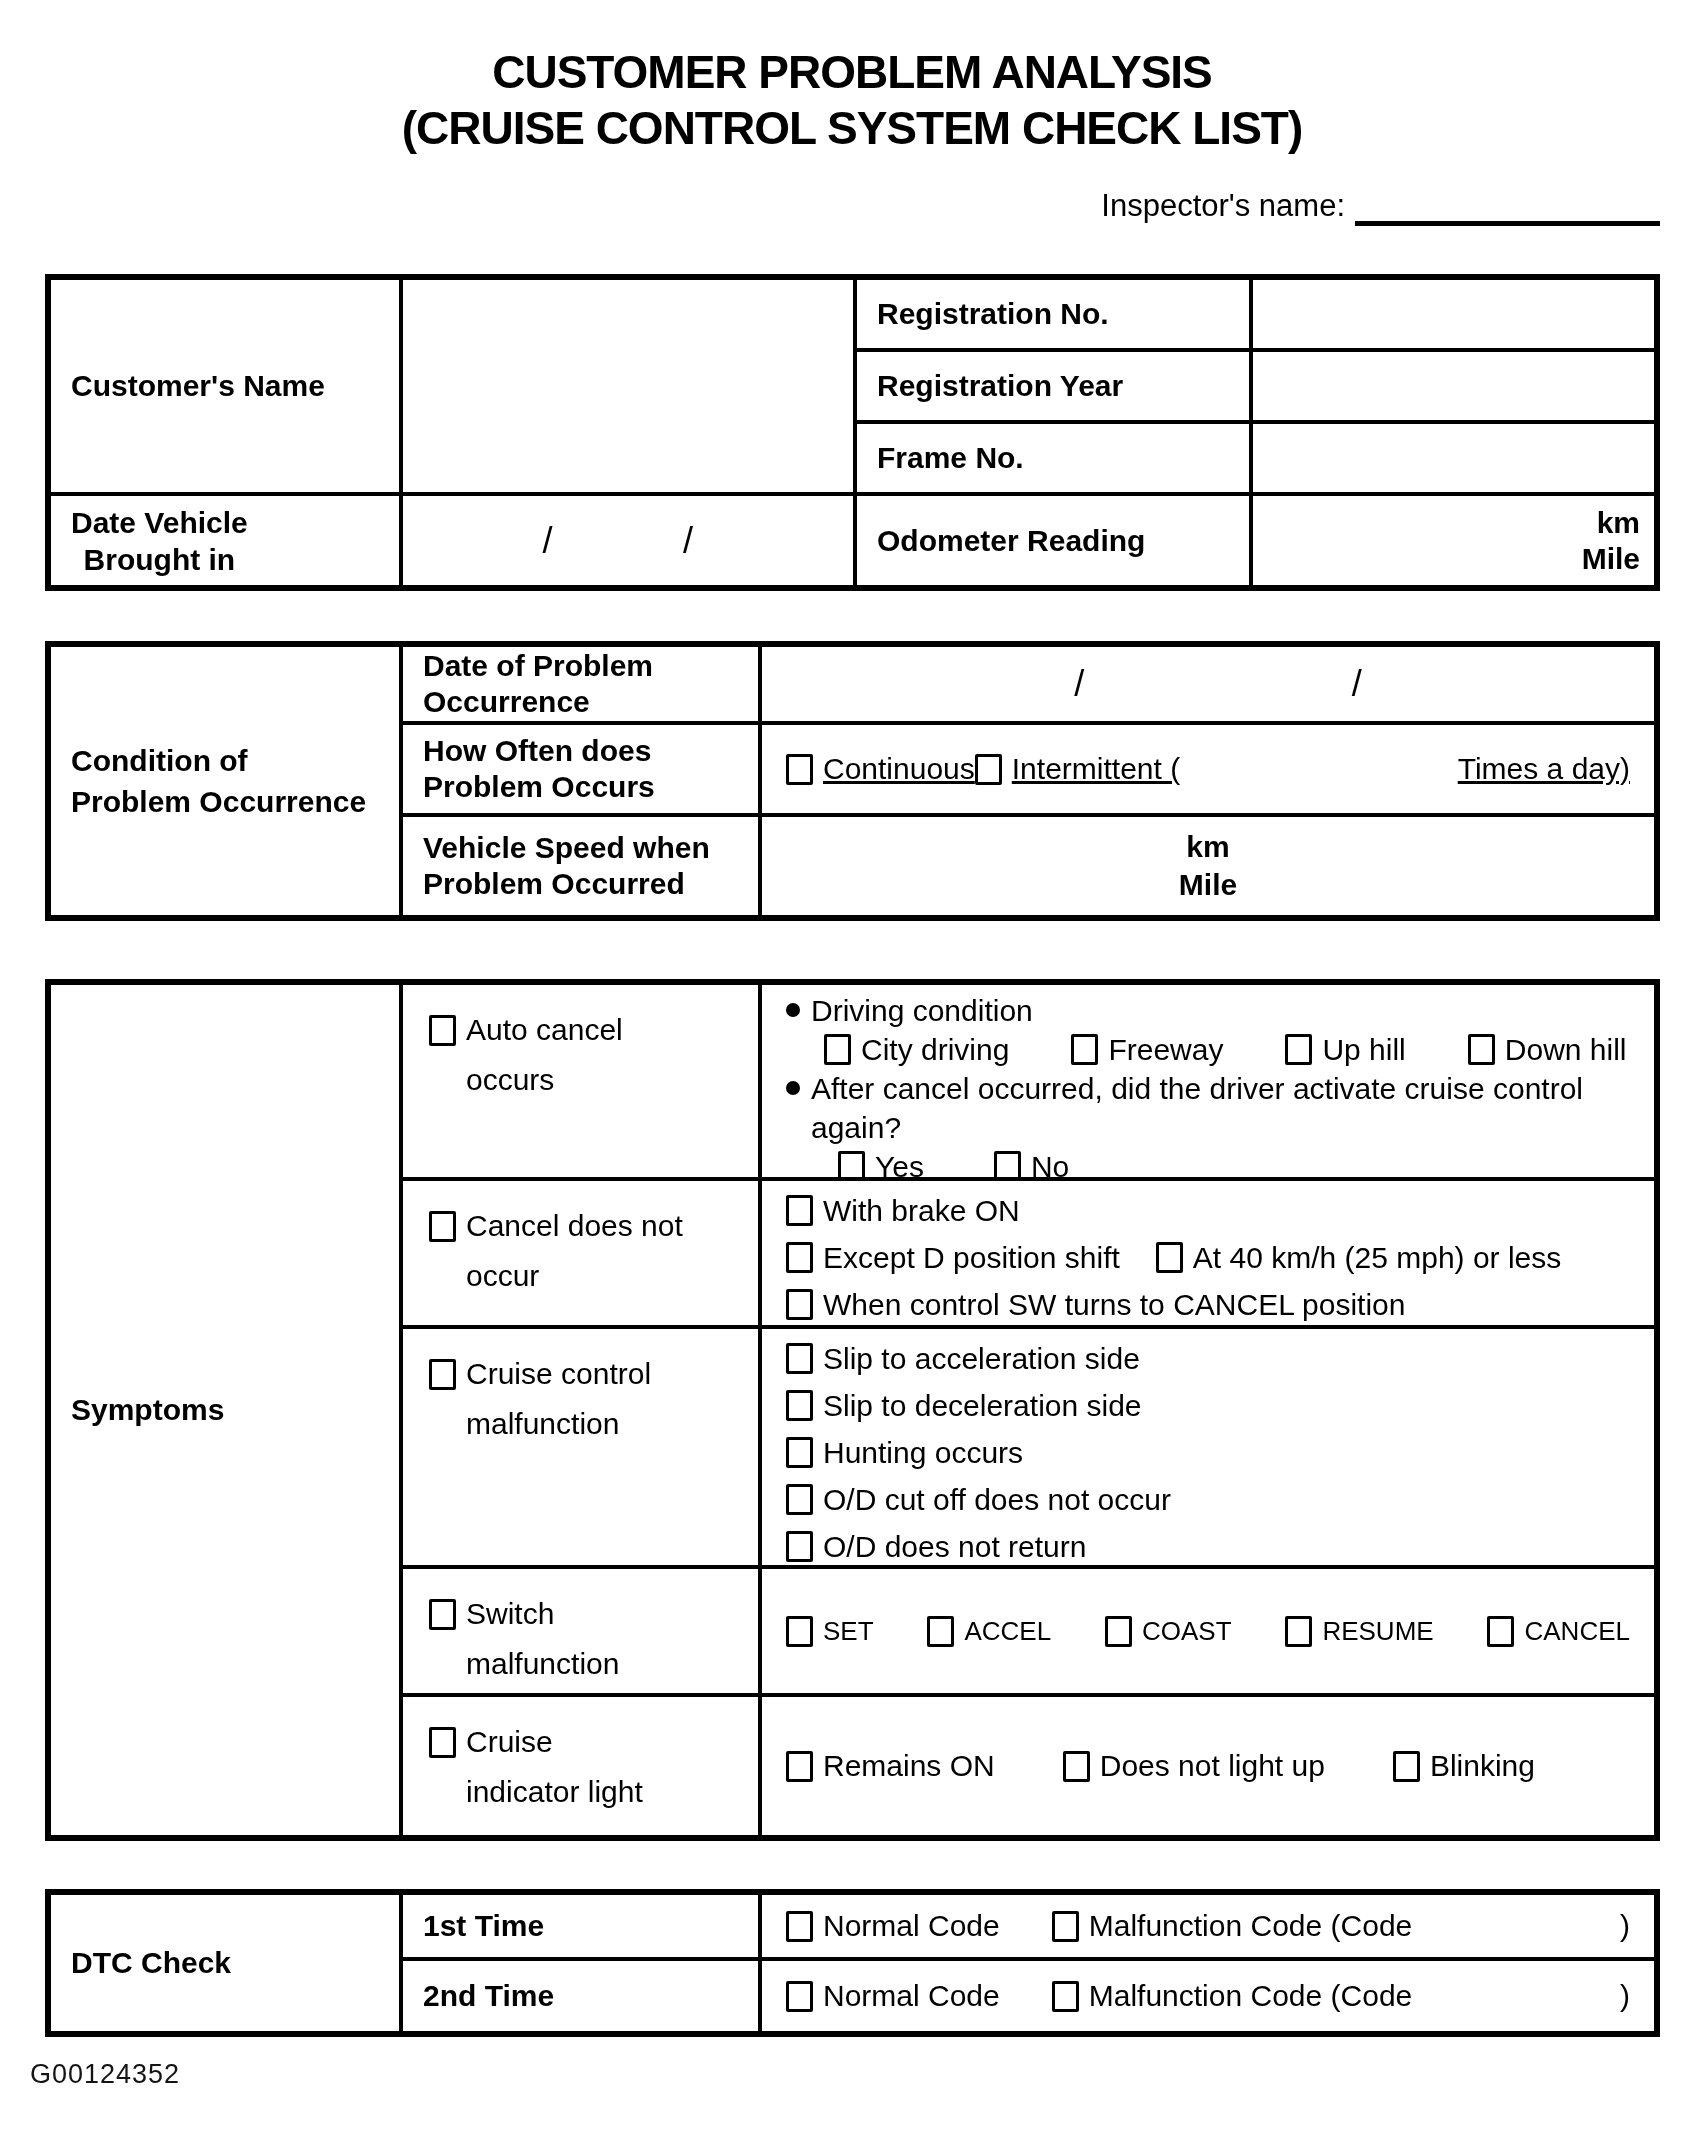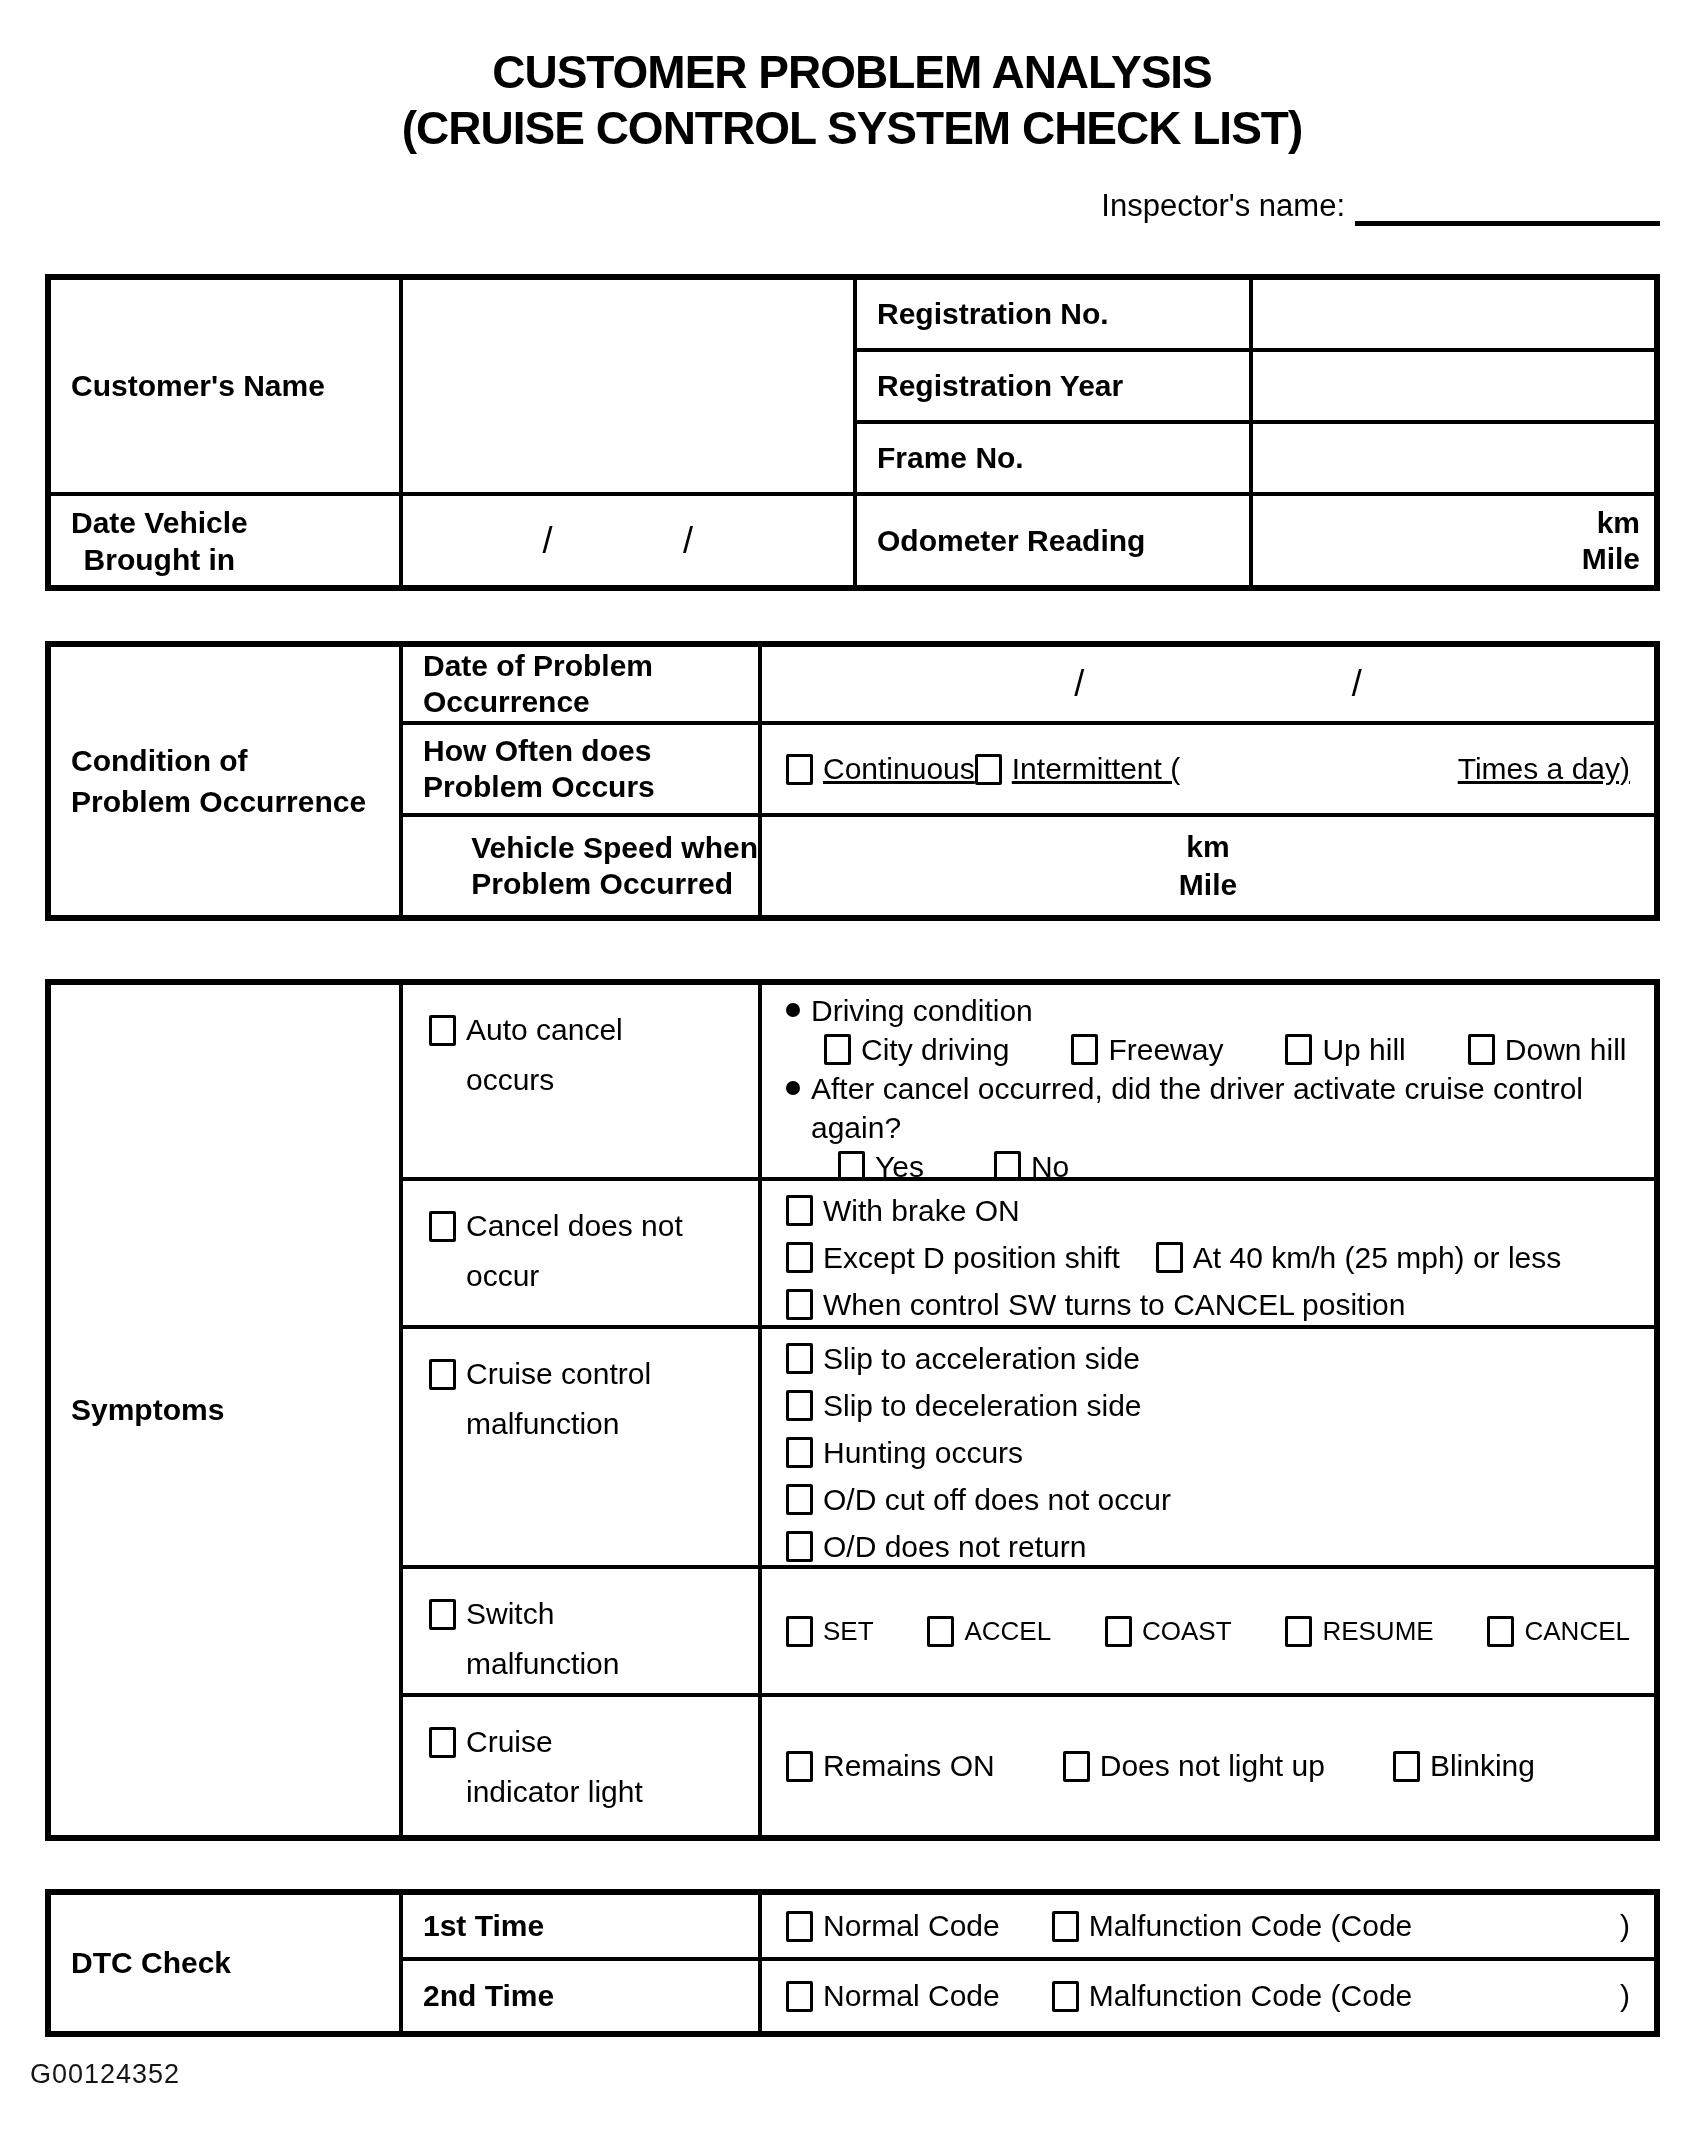--- a/index.html
+++ b/index.html
@@ -140,21 +140,21 @@
           <span class="cb"></span>
           <span>Continuous</span>
         </span>
         <span class="opt">
           <span class="cb"></span>
           <span>Intermittent (</span>
         </span>
         <span class="mlauto">Times a day)</span>
       </div>
 
-      <div class="cell bd-r lbl" style="grid-area:3/2/4/3;justify-content:flex-end;">
+      <div class="cell bd-r lbl" style="grid-area:3/2/4/3;">
         <span class="pre" style="line-height:36px;">Vehicle Speed when
 Problem Occurred</span>
       </div>
       <div class="cell units-center" style="grid-area:3/3/4/4;">
         <span class="pre">km
 Mile</span>
       </div>
     </div>
 
     <div class="tbl t3">

